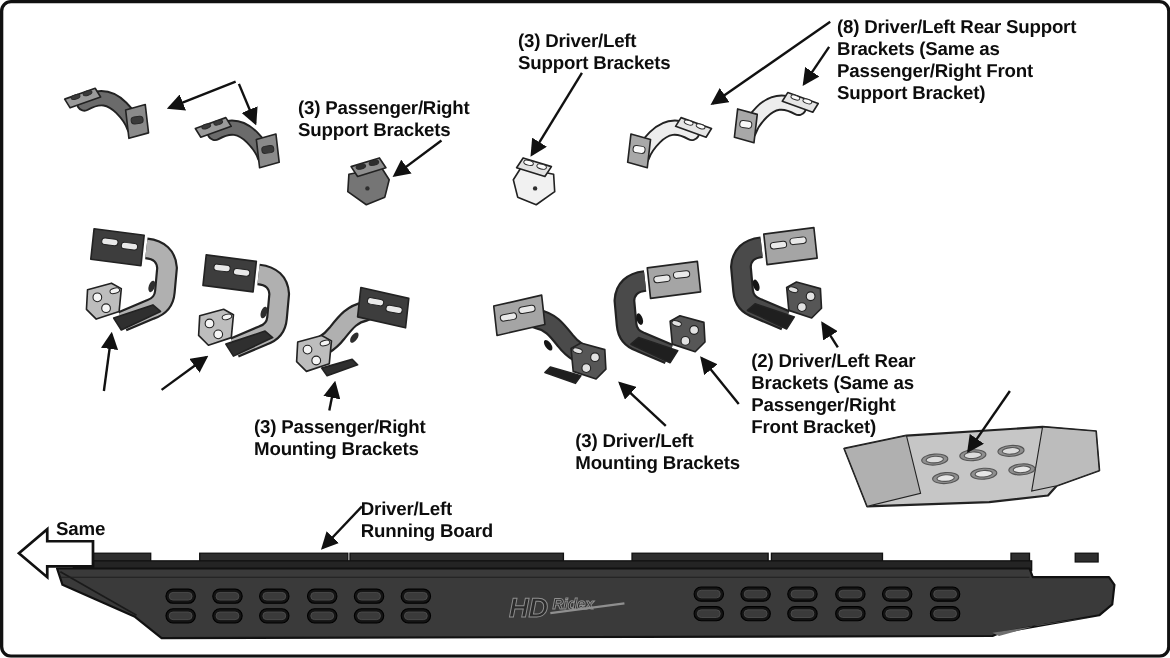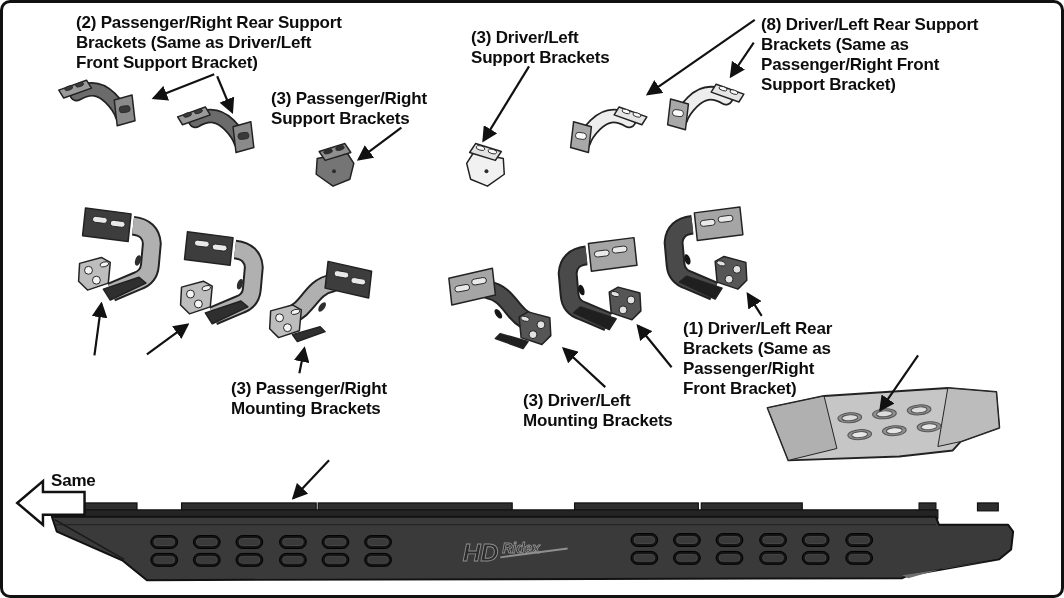--- a/index.html
+++ b/index.html
@@ -192,34 +192,33 @@
     <line class="arrowline" x1="143" y1="355" x2="184" y2="325" marker-end="url(#ah)"></line>
     <line class="arrowline" x1="297" y1="374" x2="302" y2="349" marker-end="url(#ah)"></line>
     <line class="arrowline" x1="606" y1="388" x2="564" y2="349" marker-end="url(#ah)"></line>
     <line class="arrowline" x1="673" y1="368" x2="639" y2="326" marker-end="url(#ah)"></line>
     <line class="arrowline" x1="764" y1="316" x2="750" y2="294" marker-end="url(#ah)"></line>
     <line class="arrowline" x1="922" y1="356" x2="884" y2="411" marker-end="url(#ah)"></line>
     <line class="arrowline" x1="327" y1="462" x2="291" y2="500" marker-end="url(#ah)"></line>
   </g>
 </svg>
 
-<div class="lbl" style="left:73px;top:10px;width:340px">(2) Passenger/Right Rear Support
-Brackets (Same as Driver/Left
-Front Support Bracket)</div>
 <div class="lbl" style="left:268px;top:86px;width:200px">(3) Passenger/Right
 Support Brackets</div>
 <div class="lbl" style="left:468px;top:25px;width:180px">(3) Driver/Left
 Support Brackets</div>
 <div class="lbl" style="left:758px;top:12px;width:280px">(8) Driver/Left Rear Support
 Brackets (Same as
 Passenger/Right Front
 Support Bracket)</div>
 <div class="lbl" style="left:228px;top:376px;width:210px">(3) Passenger/Right
 Mounting Brackets</div>
 <div class="lbl" style="left:520px;top:388px;width:210px">(3) Driver/Left
 Mounting Brackets</div>
-<div class="lbl" style="left:680px;top:316px;width:200px">(1) Driver/Left Rear
+<div class="lbl" style="left:680px;top:316px;width:200px">(2) Driver/Left Rear
 Brackets (Same as
 Passenger/Right
 Front Bracket)</div>
 <div class="lbl" style="left:48px;top:468px;width:80px">Same</div>
+<div class="lbl" style="left:325px;top:450px;width:160px">Driver/Left
+Running Board</div>
 
 </div>
 
 </body></html>

